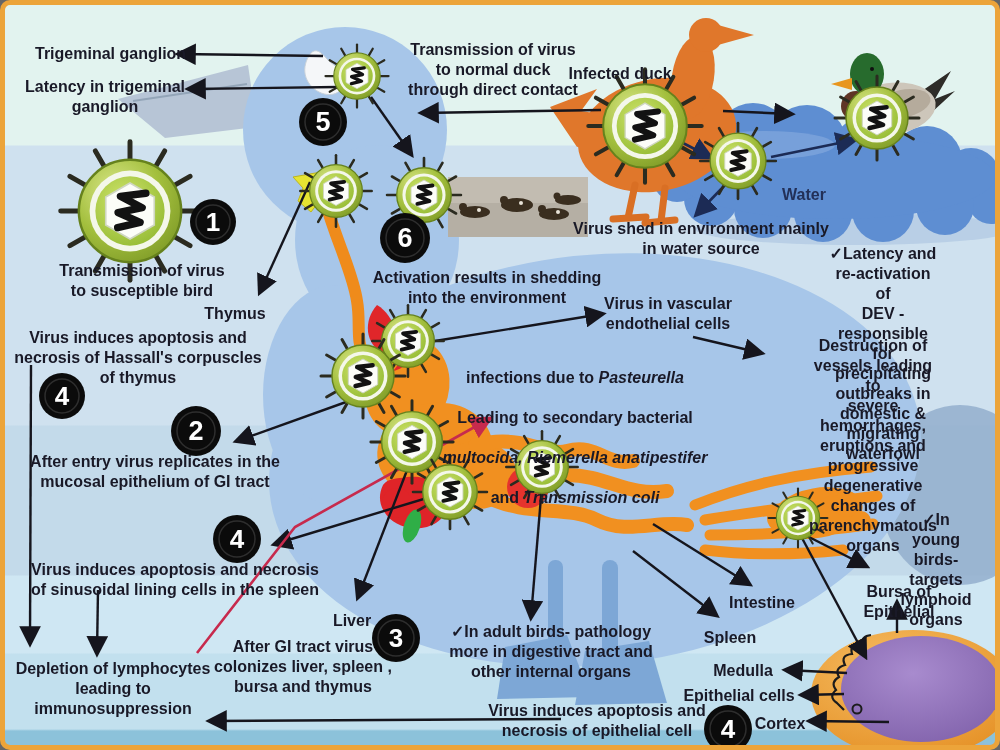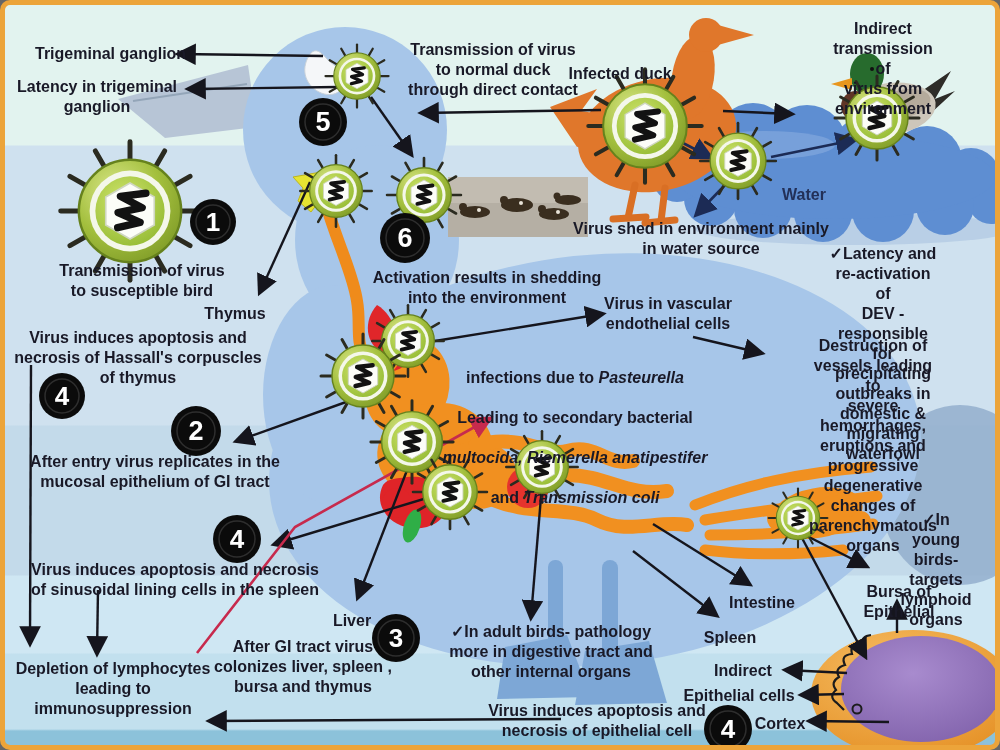--- a/index.html
+++ b/index.html
@@ -325,28 +325,26 @@
         </g>
     <g>
           <circle cx="723" cy="724" r="24" fill="#0b0b0b"></circle>
           <circle cx="723" cy="724" r="18" fill="none" stroke="#2e2e2e" stroke-width="1.5"></circle>
           <text x="723" y="733" font-size="26">4</text>
         </g>
   </g>
 </svg>
 
 <div class="lbl left" style="left:30px;top:39px">Trigeminal ganglion</div>
-<div class="lbl" style="left:92px;top:72px">Latency in trigeminal
+<div class="lbl" style="left:100px;top:72px">Latency in trigeminal
 ganglion</div>
 <div class="lbl" style="left:488px;top:35px">Transmission of virus
 to normal duck
 through direct contact</div>
 <div class="lbl" style="left:615px;top:59px">Infected duck</div>
-<div class="lbl" style="left:878px;top:14px">Indirect transmission of
-virus from environment</div>
 <div class="lbl navy" style="left:799px;top:180px">Water</div>
 <div class="lbl" style="left:696px;top:214px">Virus shed in environment mainly
 in water source</div>
 <div class="lbl" style="left:878px;top:239px">✓Latency and re-activation of
 DEV -responsible for precipitating
 outbreaks in domestic &amp;
 migrating waterfowl</div>
 <div class="lbl" style="left:663px;top:289px">Virus in vascular
 endothelial cells</div>
 <div class="lbl" style="left:868px;top:331px">Destruction of vessels leading to
@@ -378,21 +376,21 @@
 <div class="lbl" style="left:546px;top:617px">✓In adult birds- pathology
 more in  digestive tract and
 other internal organs</div>
 <div class="lbl" style="left:298px;top:632px">After GI tract virus
 colonizes liver, spleen ,
 bursa and thymus</div>
 <div class="lbl" style="left:592px;top:696px">Virus induces apoptosis and
 necrosis of epithelial cell</div>
 <div class="lbl" style="left:757px;top:588px">Intestine</div>
 <div class="lbl" style="left:725px;top:623px">Spleen</div>
-<div class="lbl" style="left:738px;top:656px">Indirect</div>
+<div class="lbl" style="left:738px;top:656px">Medulla</div>
 <div class="lbl" style="left:734px;top:681px">Epithelial cells</div>
 <div class="lbl" style="left:775px;top:709px">Cortex</div>
 <div class="lbl" style="left:931px;top:505px">✓In young birds-
 targets lymphoid
 organs</div>
 <div class="lbl" style="left:894px;top:577px">Bursa of Epithelial</div>
 
 </div>
 
 </body></html>

